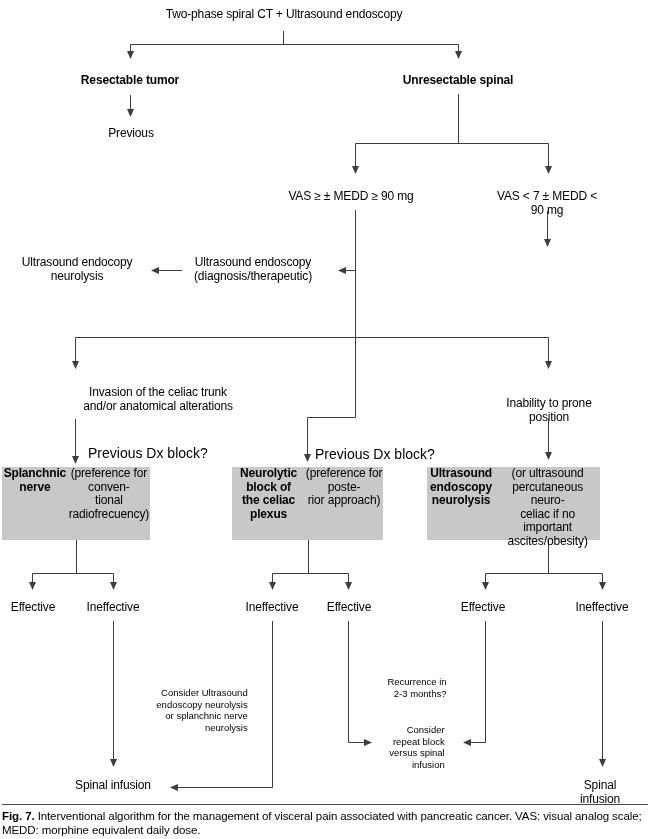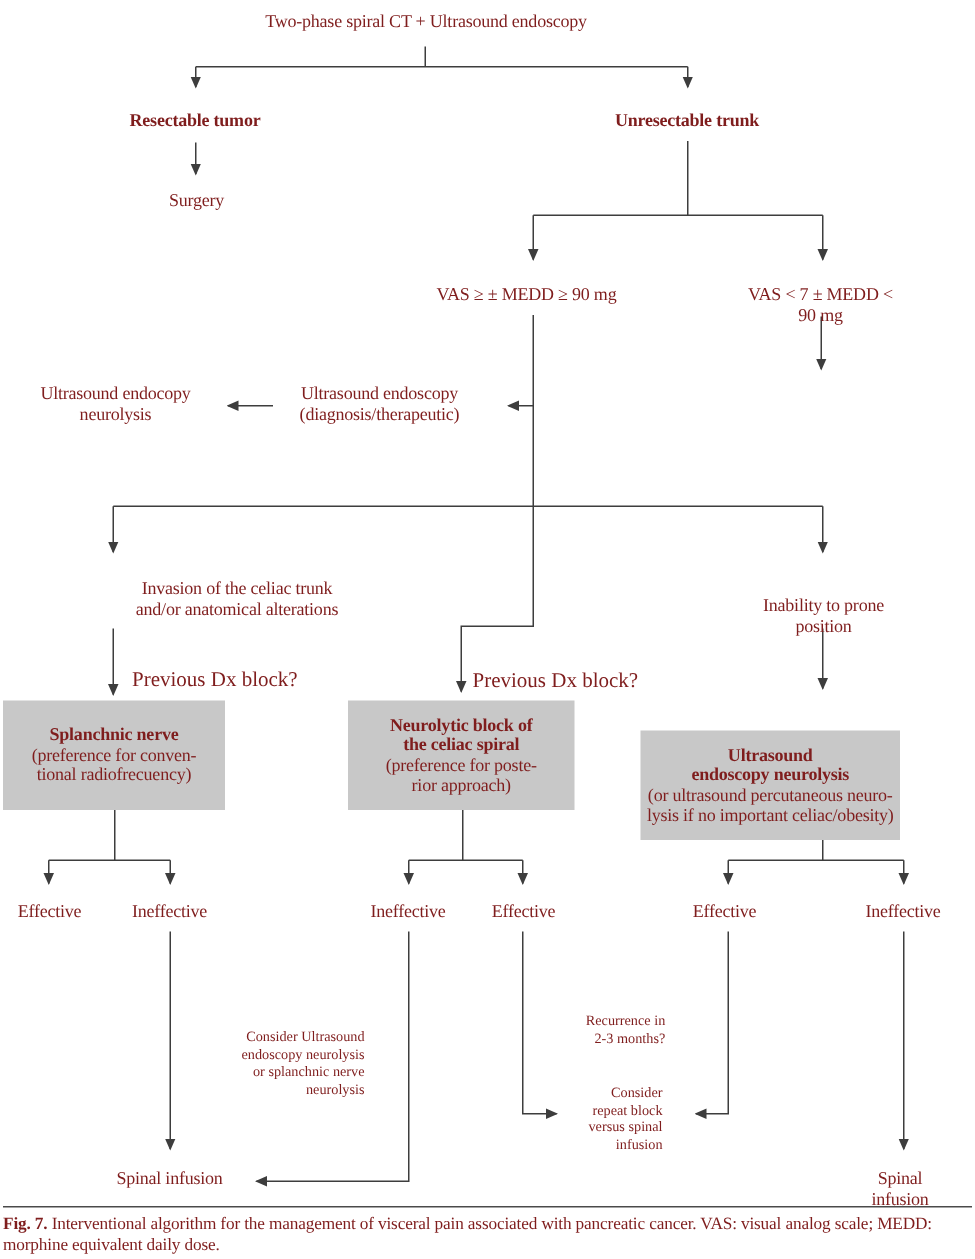--- a/index.html
+++ b/index.html
@@ -1,33 +1,33 @@
 <!DOCTYPE html>
 <html><head>
 <meta charset="utf-8">
 <style>
   html,body { margin:0; padding:0; background:#ffffff; }
   .fig {
     position:relative; width:650px; height:839px; overflow:hidden;
-    font-family:Liberation Serif, serif; color:#7f1d1d; background:#ffffff;
+    font-family:Liberation Sans, sans-serif; color:#000000; background:#ffffff;
   }
   .wires { position:absolute; left:0; top:0; }
   .node {
     position:absolute; transform:translateX(-50%);
     text-align:center; font-size:12px; line-height:13.5px;
     letter-spacing:-0.15px; white-space:pre-line;
   }
   .bold { font-weight:bold; }
   .small { font-size:9.5px; line-height:11.6px; letter-spacing:0;text-align:right; }
   .anno {
     position:absolute; font-size:14px; line-height:11px; white-space:pre;
   }
   .gbox {
     position:absolute; background:#c8c8c8;
-    display:flex; flex-direction:column; justify-content:center;
+    display:flex; flex-direction:row; justify-content:center;
     text-align:center; font-size:12px; line-height:13.5px; letter-spacing:-0.15px;
   }
   .gbox .t { font-weight:bold; white-space:pre-line; }
   .gbox .s { white-space:pre-line; }
   .caption {
     position:absolute; left:2px; right:2px; top:804px;
     border-top:1.5px solid #4a4a4a; padding-top:4px;
     font-size:11.5px; line-height:14px; text-align:left; letter-spacing:-0.1px;
   }
   .caption .figlab { font-weight:bold;text-align:center; }
@@ -73,23 +73,23 @@
       <path d="M272.5,621 V787.5 H171" marker-end="url(#ah)"></path>
       <path d="M348.5,621 V742.5 H371" marker-end="url(#ah)"></path>
       <path d="M485.5,621 V742.5 H464" marker-end="url(#ah)"></path>
       <path d="M602.5,621 V766" marker-end="url(#ah)"></path>
     </g>
   </svg>
 
   <div class="node" style="left:284px; top:8px;">Two-phase spiral CT + Ultrasound endoscopy</div>
 
   <div class="node bold" style="left:130px; top:74px;">Resectable tumor</div>
-  <div class="node" style="left:131px; top:127px;">Surgery</div>
+  <div class="node" style="left:131px; top:127px;">Previous</div>
 
-  <div class="node bold" style="left:458px; top:74px;">Unresectable trunk</div>
+  <div class="node bold" style="left:458px; top:74px;">Unresectable spinal</div>
 
   <div class="node" style="left:351px; top:190px;">VAS ≥ ± MEDD ≥ 90 mg</div>
   <div class="node" style="left:547px; top:190px;">VAS &lt; 7 ± MEDD &lt; 90 mg</div>
 
   <div class="node" style="left:253px; top:256px;">Ultrasound endoscopy
 (diagnosis/therapeutic)</div>
   <div class="node" style="left:77px; top:256px;">Ultrasound endocopy
 neurolysis</div>
 
   <div class="node" style="left:118px; top:386px;margin-left:40px;">Invasion of the celiac trunk
@@ -99,29 +99,29 @@
   <div class="anno" style="left:88px; top:448px;">Previous Dx block?</div>
   <div class="anno" style="left:315px; top:449px;">Previous Dx block?</div>
 
   <div class="gbox" style="left:2px; top:467px; width:148px; height:73px;">
     <div class="t">Splanchnic nerve</div>
     <div class="s">(preference for conven-
 tional radiofrecuency)</div>
   </div>
   <div class="gbox" style="left:232px; top:467px; width:151px; height:73px;">
     <div class="t">Neurolytic block of
-the celiac spiral</div>
+the celiac plexus</div>
     <div class="s">(preference for poste-
 rior approach)</div>
   </div>
-  <div class="gbox" style="left:427px; top:467px; width:173px; height:73px;margin-top:20px;">
+  <div class="gbox" style="left:427px; top:467px; width:173px; height:73px;">
     <div class="t">Ultrasound
 endoscopy neurolysis</div>
     <div class="s">(or ultrasound percutaneous neuro-
-lysis if no important celiac/obesity)</div>
+celiac if no important ascites/obesity)</div>
   </div>
 
   <div class="node" style="left:33px; top:601px;">Effective</div>
   <div class="node" style="left:113px; top:601px;">Ineffective</div>
   <div class="node" style="left:272px; top:601px;">Ineffective</div>
   <div class="node" style="left:349px; top:601px;">Effective</div>
   <div class="node" style="left:483px; top:601px;">Effective</div>
   <div class="node" style="left:602px; top:601px;">Ineffective</div>
 
   <div class="node small" style="left:202px; top:687px;">Consider Ultrasound

